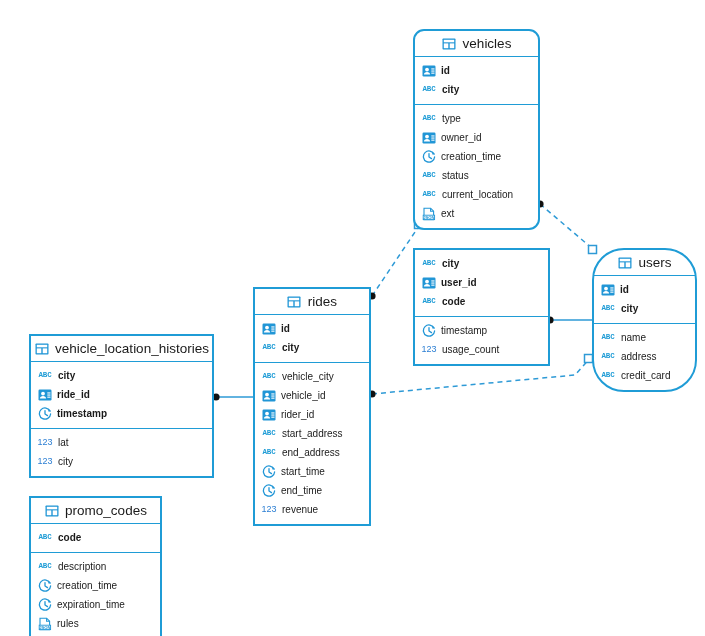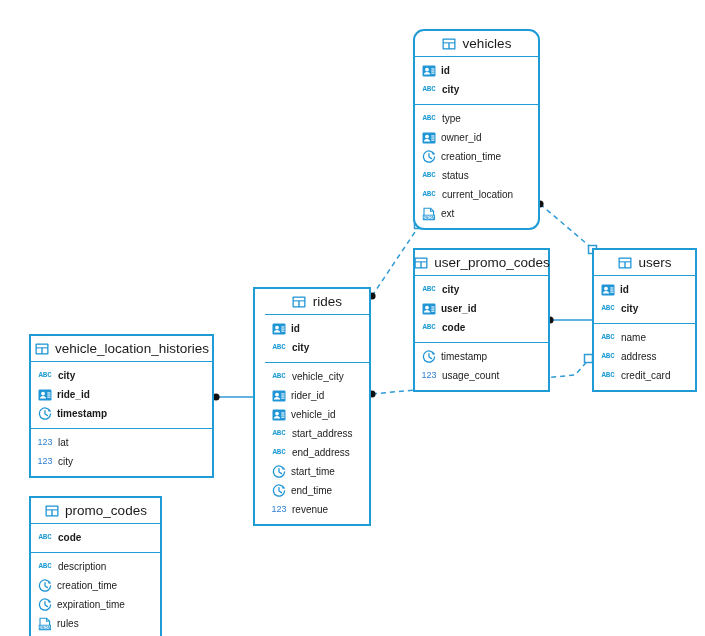--- a/index.html
+++ b/index.html
@@ -225,31 +225,20 @@
                 <path d="M8.6 1.2 V4.2 H11.6" fill="none" stroke="#2196d6" stroke-width="1.1"></path>
                 <rect x="1.2" y="8.2" width="11.4" height="4.4" fill="#ffffff" stroke="#2196d6" stroke-width="0.9"></rect>
                 <text x="6.9" y="11.7" font-family="Liberation Sans, sans-serif" font-size="4.2" font-weight="bold" fill="#2196d6" text-anchor="middle">JSON</text>
               </svg>
             </span>
             <span class="col-name">ext</span>
           </div>
         </div>
       </div>
       <div class="table-box" style="left: 413px; top: 248px; width: 137px;">
-        <div class="tbl-title">
-          <span class="ico">
-            <svg width="14" height="12" viewBox="0 0 14 12">
-              <rect x="0.5" y="0.5" width="13" height="11" rx="0.8" fill="#2196d6"></rect>
-              <rect x="1.8" y="1.8" width="10.4" height="2.5" fill="#ffffff"></rect>
-              <rect x="1.8" y="5.4" width="4.5" height="4.8" fill="#ffffff"></rect>
-              <rect x="7.7" y="5.4" width="4.5" height="4.8" fill="#ffffff"></rect>
-            </svg>
-          </span>
-          <span class="tname">user_promo_codes</span>
-        </div>
         <div class="tbl-section">
           <div class="col-row pk">
             <span class="ico ico-abc">ABC</span>
             <span class="col-name">city</span>
           </div>
           <div class="col-row pk">
             <span class="ico">
               <svg width="14" height="14" viewBox="0 0 14 14">
                 <rect x="0.5" y="1.5" width="13" height="11" rx="1.2" fill="#2196d6"></rect>
                 <circle cx="5" cy="5.6" r="1.9" fill="#ffffff"></circle>
@@ -276,21 +265,21 @@
               </svg>
             </span>
             <span class="col-name">timestamp</span>
           </div>
           <div class="col-row">
             <span class="ico ico-123">123</span>
             <span class="col-name">usage_count</span>
           </div>
         </div>
       </div>
-      <div class="table-box" style="left: 592px; top: 248px; width: 105px;">
+      <div class="table-box" style="left: 592px; top: 248px; width: 105px; border-radius: 32px;">
         <div class="tbl-title">
           <span class="ico">
             <svg width="14" height="12" viewBox="0 0 14 12">
               <rect x="0.5" y="0.5" width="13" height="11" rx="0.8" fill="#2196d6"></rect>
               <rect x="1.8" y="1.8" width="10.4" height="2.5" fill="#ffffff"></rect>
               <rect x="1.8" y="5.4" width="4.5" height="4.8" fill="#ffffff"></rect>
               <rect x="7.7" y="5.4" width="4.5" height="4.8" fill="#ffffff"></rect>
             </svg>
           </span>
           <span class="tname">users</span>
@@ -322,21 +311,21 @@
           <div class="col-row">
             <span class="ico ico-abc">ABC</span>
             <span class="col-name">address</span>
           </div>
           <div class="col-row">
             <span class="ico ico-abc">ABC</span>
             <span class="col-name">credit_card</span>
           </div>
         </div>
       </div>
-      <div class="table-box" style="left: 253px; top: 287px; width: 118px; padding-left: 10px;">
+      <div class="table-box" style="left: 253px; top: 287px; width: 118px;">
         <div class="tbl-title">
           <span class="ico">
             <svg width="14" height="12" viewBox="0 0 14 12">
               <rect x="0.5" y="0.5" width="13" height="11" rx="0.8" fill="#2196d6"></rect>
               <rect x="1.8" y="1.8" width="10.4" height="2.5" fill="#ffffff"></rect>
               <rect x="1.8" y="5.4" width="4.5" height="4.8" fill="#ffffff"></rect>
               <rect x="7.7" y="5.4" width="4.5" height="4.8" fill="#ffffff"></rect>
             </svg>
           </span>
           <span class="tname">rides</span>
@@ -369,34 +358,34 @@
             <span class="ico">
               <svg width="14" height="14" viewBox="0 0 14 14">
                 <rect x="0.5" y="1.5" width="13" height="11" rx="1.2" fill="#2196d6"></rect>
                 <circle cx="5" cy="5.6" r="1.9" fill="#ffffff"></circle>
                 <path d="M1.9 10.6c0-1.8 1.4-2.7 3.1-2.7s3.1 0.9 3.1 2.7z" fill="#ffffff"></path>
                 <rect x="9.3" y="4.4" width="3.2" height="1.1" fill="#ffffff"></rect>
                 <rect x="9.3" y="6.5" width="3.2" height="1.1" fill="#ffffff"></rect>
                 <rect x="9.3" y="8.6" width="3.2" height="1.1" fill="#ffffff"></rect>
               </svg>
             </span>
+            <span class="col-name">vehicle_id</span>
+          </div>
+          <div class="col-row">
+            <span class="ico">
+              <svg width="14" height="14" viewBox="0 0 14 14">
+                <rect x="0.5" y="1.5" width="13" height="11" rx="1.2" fill="#2196d6"></rect>
+                <circle cx="5" cy="5.6" r="1.9" fill="#ffffff"></circle>
+                <path d="M1.9 10.6c0-1.8 1.4-2.7 3.1-2.7s3.1 0.9 3.1 2.7z" fill="#ffffff"></path>
+                <rect x="9.3" y="4.4" width="3.2" height="1.1" fill="#ffffff"></rect>
+                <rect x="9.3" y="6.5" width="3.2" height="1.1" fill="#ffffff"></rect>
+                <rect x="9.3" y="8.6" width="3.2" height="1.1" fill="#ffffff"></rect>
+              </svg>
+            </span>
             <span class="col-name">rider_id</span>
-          </div>
-          <div class="col-row">
-            <span class="ico">
-              <svg width="14" height="14" viewBox="0 0 14 14">
-                <rect x="0.5" y="1.5" width="13" height="11" rx="1.2" fill="#2196d6"></rect>
-                <circle cx="5" cy="5.6" r="1.9" fill="#ffffff"></circle>
-                <path d="M1.9 10.6c0-1.8 1.4-2.7 3.1-2.7s3.1 0.9 3.1 2.7z" fill="#ffffff"></path>
-                <rect x="9.3" y="4.4" width="3.2" height="1.1" fill="#ffffff"></rect>
-                <rect x="9.3" y="6.5" width="3.2" height="1.1" fill="#ffffff"></rect>
-                <rect x="9.3" y="8.6" width="3.2" height="1.1" fill="#ffffff"></rect>
-              </svg>
-            </span>
-            <span class="col-name">vehicle_id</span>
           </div>
           <div class="col-row">
             <span class="ico ico-abc">ABC</span>
             <span class="col-name">start_address</span>
           </div>
           <div class="col-row">
             <span class="ico ico-abc">ABC</span>
             <span class="col-name">end_address</span>
           </div>
           <div class="col-row">

